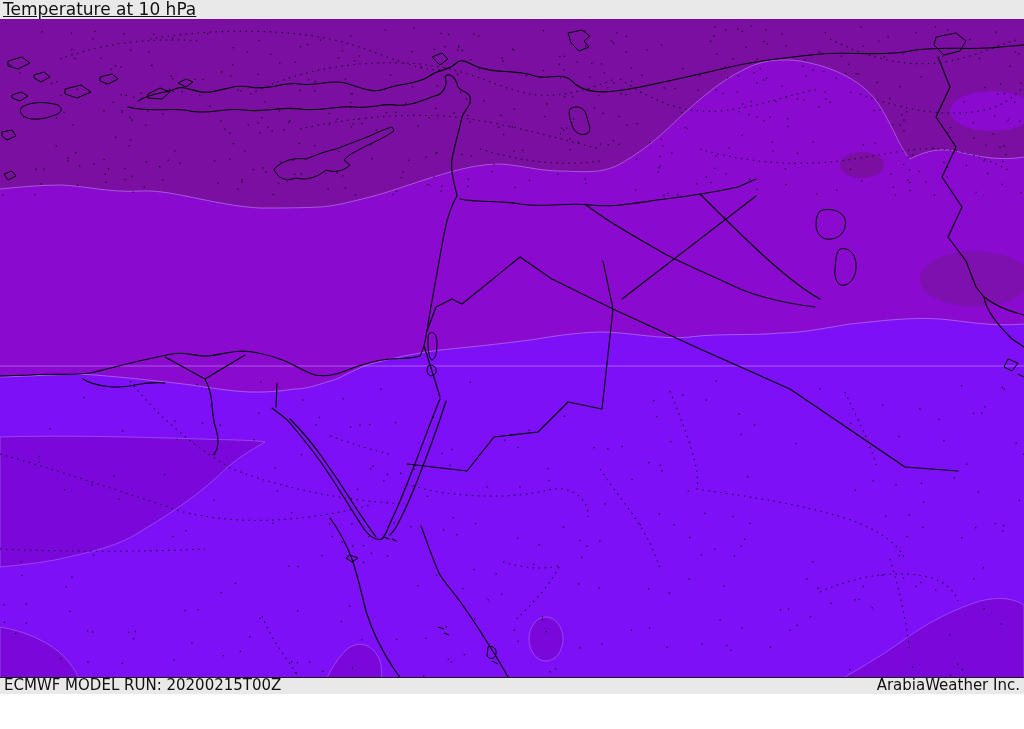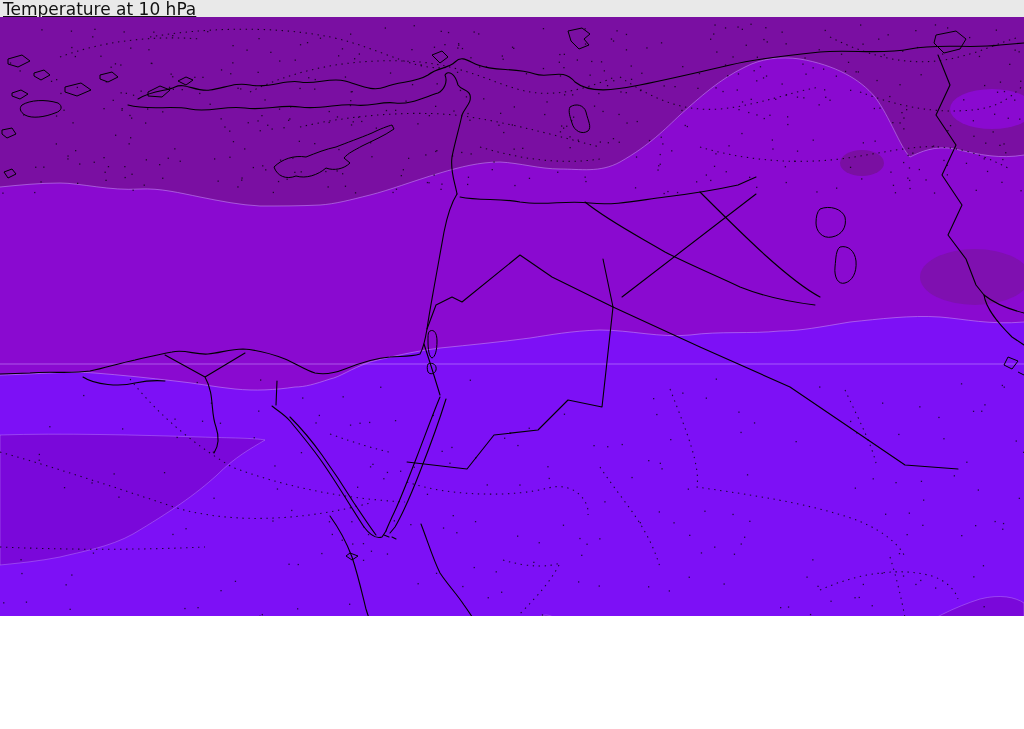--- a/index.html
+++ b/index.html
@@ -1,17 +1,17 @@
 <!DOCTYPE html>
 <html style="--band-a: #7a0fa2; --band-a2: #7f10b0; --band-b: #8a0ad0; --band-c: #7a08da; --band-d: #7d10f6; --band-e: #6b00c4; --coast: #000000; --bar-bg: #e9e9e9; --bar-text: #111111;"><head>
 <meta charset="utf-8">
 <style>
   html,body{margin:0;padding:0;background:#fff;}
   body{width:1024px;height:729px;overflow:hidden;font-family:"DejaVu Sans","Liberation Sans",sans-serif;}
-  .frame{width:1024px;height:616px;display:flex;flex-direction:column;}
+  .frame{width:1024px;height:694px;display:flex;flex-direction:column;}
   .bar{background:var(--bar-bg,#e9e9e9);color:var(--bar-text,#111);box-sizing:border-box;}
   .header{height:20px;display:flex;justify-content:space-between;align-items:flex-start;padding:0 3px 0 3px;overflow:hidden;}
   .header .t{font-size:17px;line-height:19px;text-decoration:underline;white-space:nowrap;}
   .maparea{height:691px;position:relative;overflow:hidden;}
   .maparea svg{display:block;}
   .footer{height:18px;border-top:1px solid #1a1a1a;display:flex;justify-content:space-between;align-items:center;padding:0 4px;overflow:hidden;}
   .footer .t{font-size:15px;line-height:17px;white-space:nowrap;}
   .band-a{fill:var(--band-a);}
   .band-a2{fill:var(--band-a2);}
   .band-b{fill:var(--band-b);}
@@ -931,14 +931,18 @@
         <g class="geo-fill">
           <path d="M350,556 l8,3 -6,4 -6,-4 Z"></path>
           <path d="M438,628 l6,2 M444,634 l5,2"></path>
           <path d="M488,648 C493,646 497,650 496,655 C495,660 490,661 487,657 Z"></path>
           <path d="M492,662 l6,3"></path>
         </g>
       </g>
     </svg>
   </div>
 
+  <div class="bar footer">
+    <span class="t">ECMWF MODEL RUN: 20200215T00Z</span>
+    <span class="t">ArabiaWeather Inc.</span>
+  </div>
 
 </div>
 
 </body></html>

